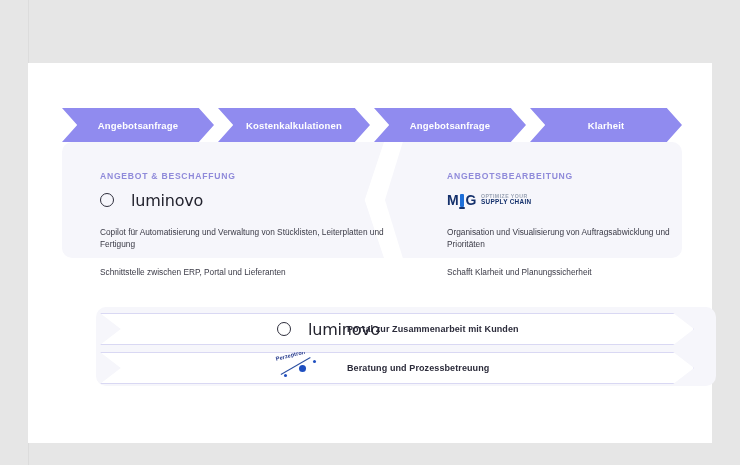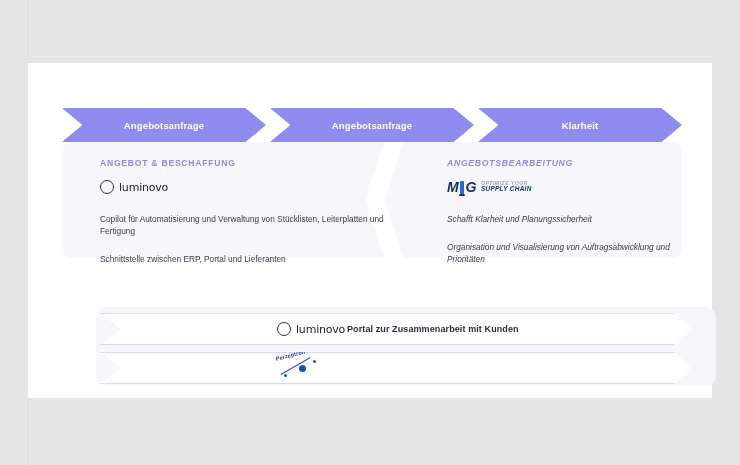--- a/index.html
+++ b/index.html
@@ -10,21 +10,21 @@
     overflow:hidden;
     position:relative;
   }
   
   .guide-line{
     position:absolute;left:28px;top:0;width:1px;height:465px;
     background:#dcdcdc;
   }
   .canvas{
     position:absolute;left:28px;top:63px;
-    width:684px;height:335px;
+    width:684px;height:380px;
     background:#ffffff;
   }
   
   .band{
     position:absolute;left:34px;top:45px;width:620px;height:200px;
   }
   .panels{
     position:absolute;left:0;top:34px;width:620px;height:116px;
   }
   .panel{
@@ -57,34 +57,34 @@
   }
   .step span{
     color:#ffffff;font-size:9.5px;font-weight:700;
     letter-spacing:.15px;white-space:nowrap;
   }
   
   .col{
     position:absolute;top:46px;
   }
   .col-left{left:38px;width:290px;}
-  .col-right{left:385px;width:245px;font-style:italic;}
+  .col-right{left:385px;width:245px;}
   .col-head{
     font-size:8.6px;font-weight:600;letter-spacing:.75px;
-    color:#8f8ada;margin:4px 0 9px 0;
+    color:#8f8ada;margin:17px 0 9px 0;
   }
   .logo-row{height:20px;display:flex;align-items:center;margin-bottom:11px;}
   
   .lum-ring{
     width:12px;height:12px;border:1.3px solid #2e2e3c;border-radius:50%;
     display:inline-block;margin-right:5px;
   }
   .lum-word{
-    font-size:11px;color:#23232e;letter-spacing:-.2px;
-    font-family:"DejaVu Sans",sans-serif;font-weight:400;
+    font-size:16px;color:#23232e;letter-spacing:-.2px;
+    font-family:"DejaVu Sans",sans-serif;font-weight:400;margin-left:12px;
   }
   
   .mig{display:flex;align-items:center;}
   .mig-mark{
     font-size:14px;font-weight:700;color:#14306b;letter-spacing:-.3px;
     display:flex;align-items:center;
   }
   .mig-i{
     display:inline-block;width:4px;height:13px;background:#1e6fd9;
     margin:0 1.5px;border-radius:1px;position:relative;
@@ -157,20 +157,23 @@
   <div class="band">
 
     <div class="panels">
       <div class="panel panel-left"></div>
       <div class="panel panel-right"></div>
     </div>
 
     <div class="steps">
       <div class="step">
         <span>Angebotsanfrage</span>
+      </div>
+      <div class="step">
+        <span>Kostenkalkulationen</span>
       </div>
       <div class="step">
         <span>Angebotsanfrage</span>
       </div>
       <div class="step">
         <span>Klarheit</span>
       </div>
     </div>
 
     <div class="col col-left">
@@ -191,22 +194,22 @@
             <span>M</span>
             <span class="mig-i"></span>
             <span>G</span>
           </div>
           <div class="mig-tag">
             <div class="mig-tag-1">OPTIMIZE YOUR</div>
             <div class="mig-tag-2">SUPPLY CHAIN</div>
           </div>
         </div>
       </div>
+      <p>Organisation und Visualisierung von Auftragsabwicklung und Prioritäten</p>
       <p>Schafft Klarheit und Planungssicherheit</p>
-      <p>Organisation und Visualisierung von Auftragsabwicklung und Prioritäten</p>
     </div>
 
     <div class="ribbons">
 
       <div class="ribbon ribbon-1">
         <div class="ribbon-logo">
           <span class="lum-ring"></span>
           <span class="lum-word">luminovo</span>
         </div>
         <div class="ribbon-label">Portal zur Zusammenarbeit mit Kunden</div>
@@ -215,18 +218,19 @@
       <div class="ribbon ribbon-2">
         <div class="ribbon-logo" style="left:172px;">
           <div class="perz">
             <span class="perz-word">Perzeptron</span>
             <span class="perz-line"></span>
             <span class="perz-dot-sm"></span>
             <span class="perz-dot-lg"></span>
             <span class="perz-dot-tip"></span>
           </div>
         </div>
+        <div class="ribbon-label">Beratung und Prozessbetreuung</div>
       </div>
 
     </div>
 
   </div>
 </div>
 
 </body></html>

